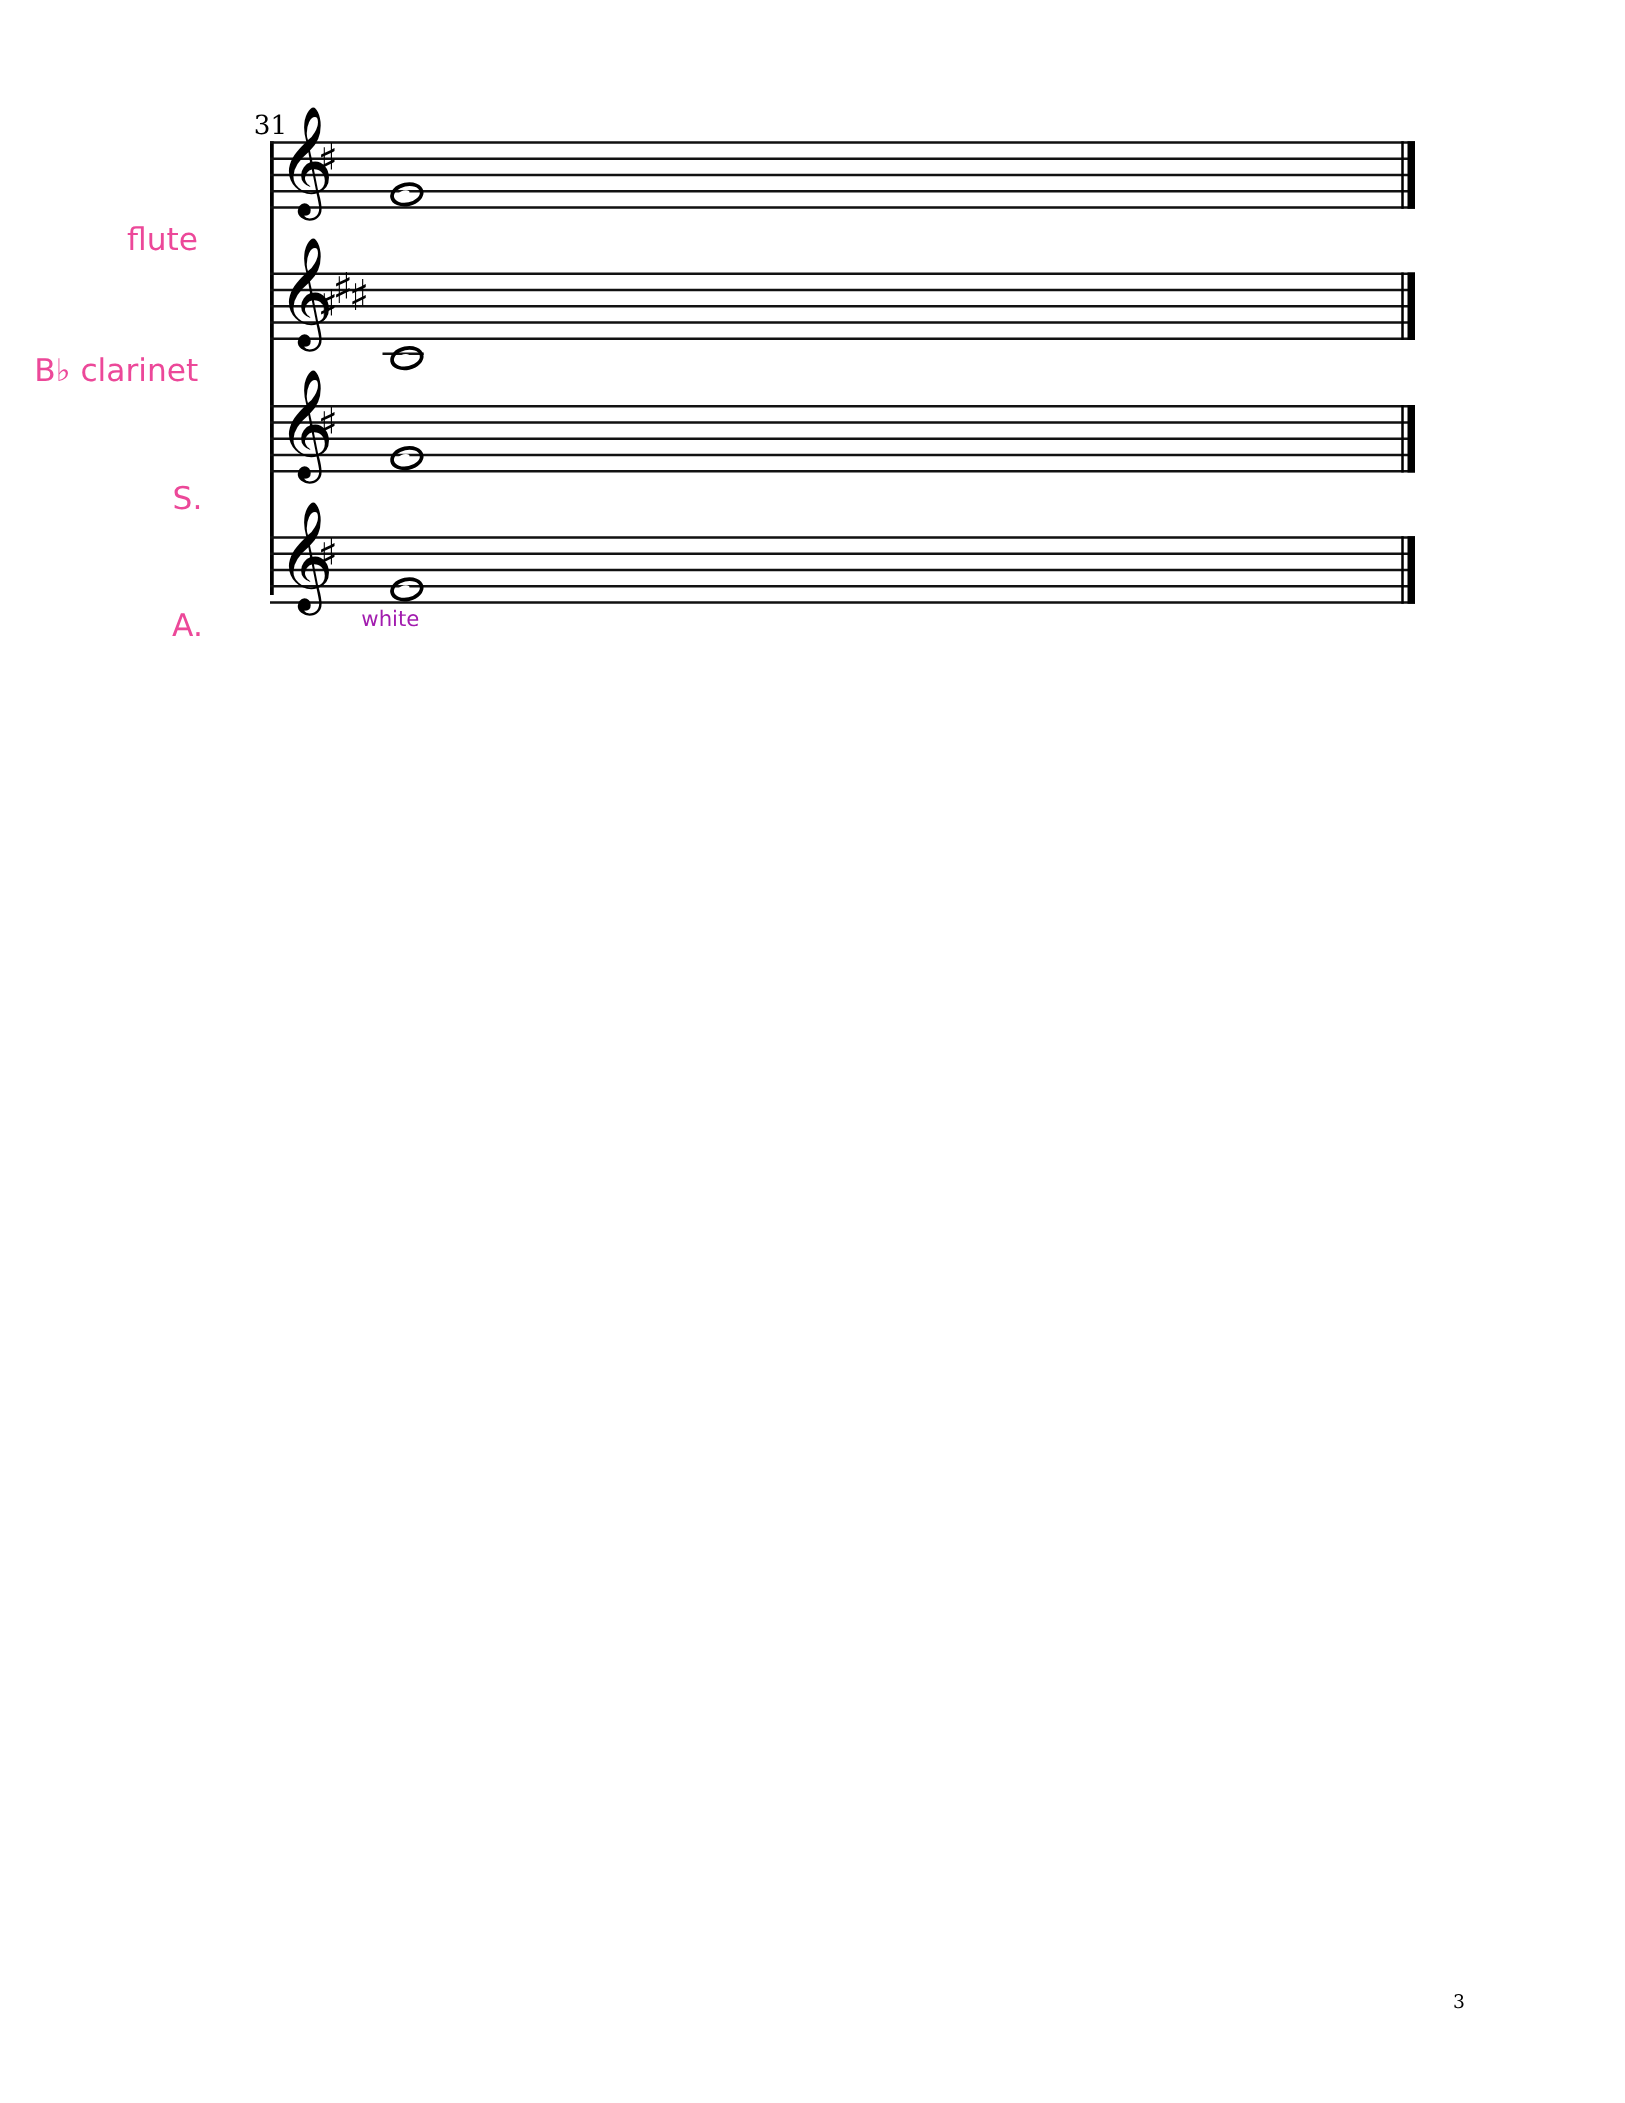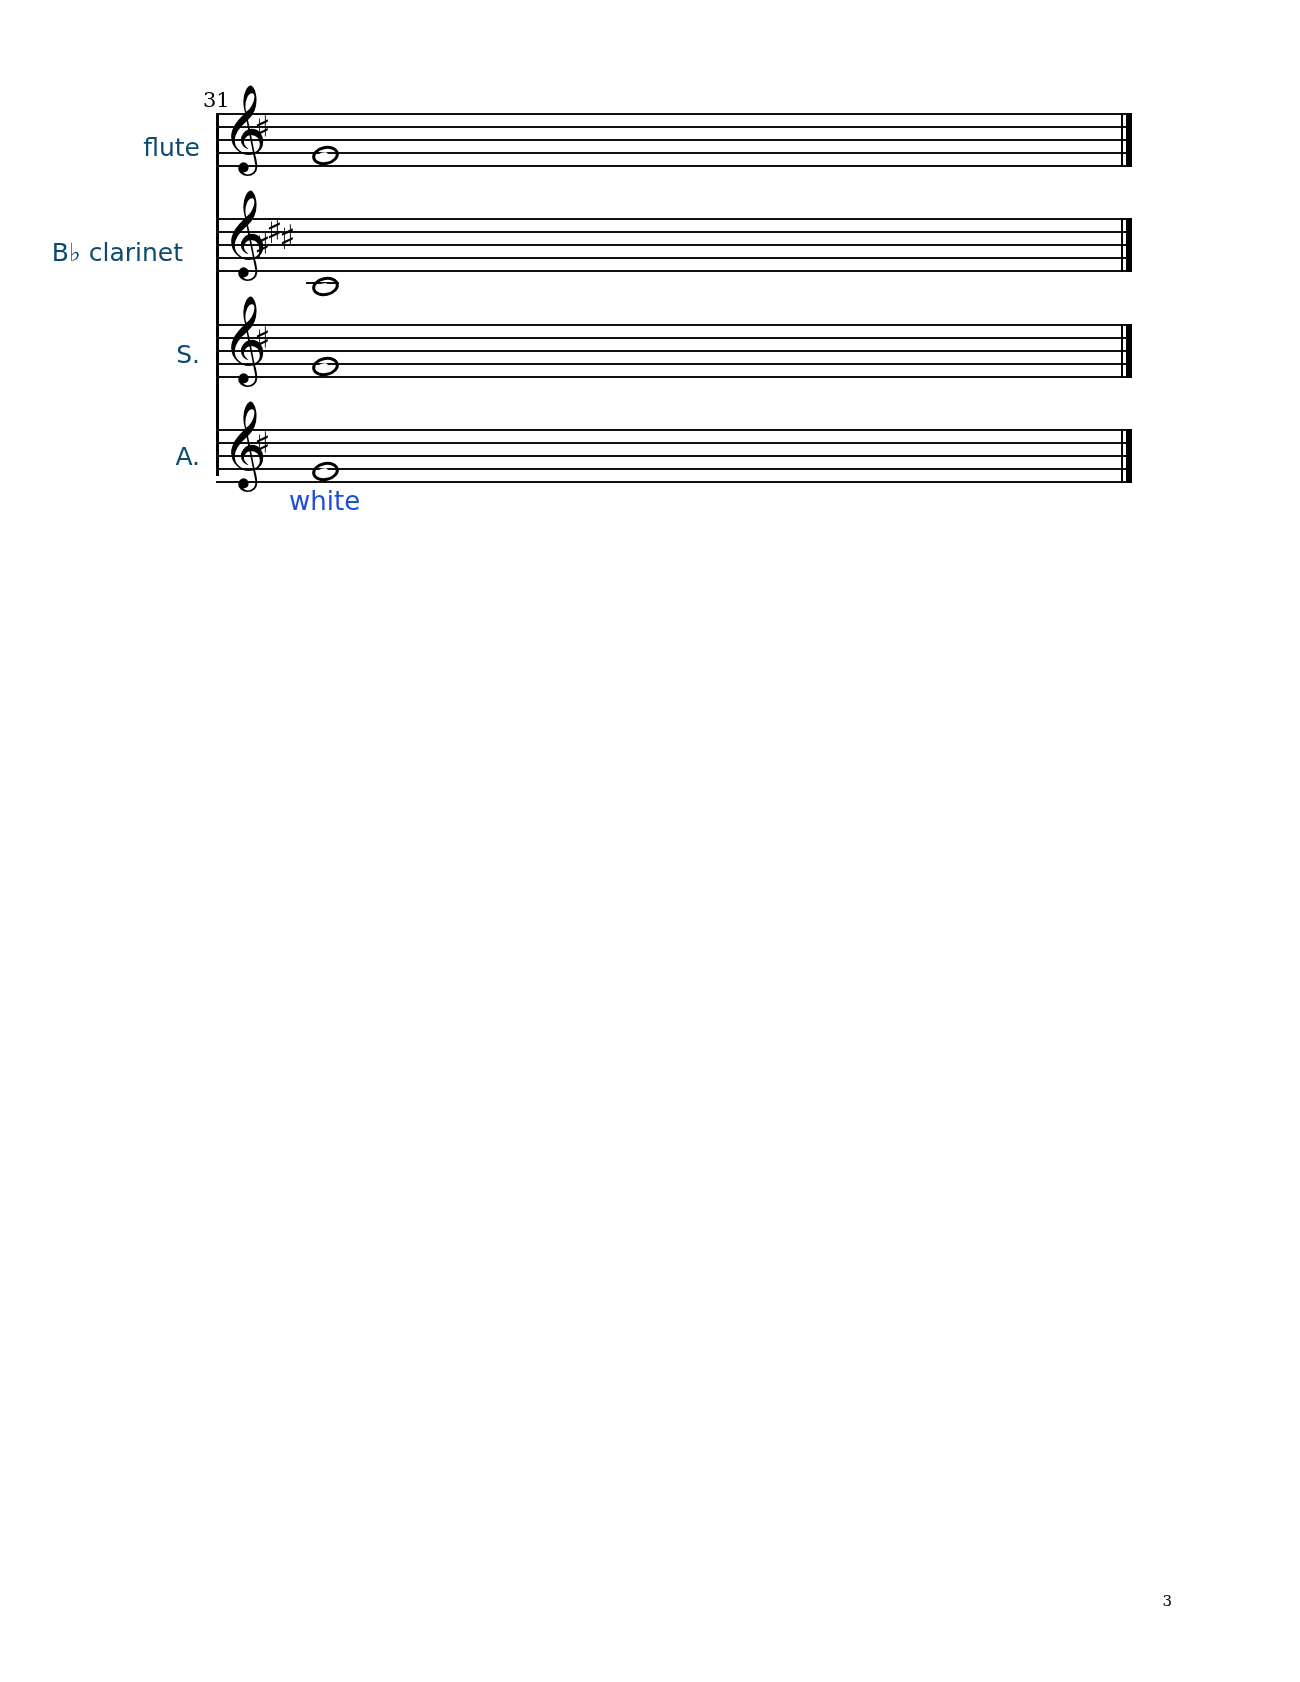--- a/index.html
+++ b/index.html
@@ -126,31 +126,32 @@
     width: 33px;
     height: 1.8px;
     background: #111;
   }
 
   
   .inst-label {
     position: absolute;
     font-size: 25px;
     font-family: "DejaVu Sans", sans-serif;
-    color: #0c4a6e;
+    color: #ec4899;
     white-space: nowrap;
-    text-align: right;
+    text-align: center;
+    margin-top: 44px;
   }
 
   
   .lyric {
     position: absolute;
-    font-size: 26px;
-    font-family: "DejaVu Sans", sans-serif;
-    color: #1d4ed8;
+    font-size: 17px;
+    font-family: "DejaVu Sans", sans-serif;
+    color: #a21caf;
   }
 
   
   .page-number {
     position: absolute;
     right: 128px;
     bottom: 72px;
     font-size: 15px;
     font-family: "DejaVu Serif", serif;
     color: #000;

